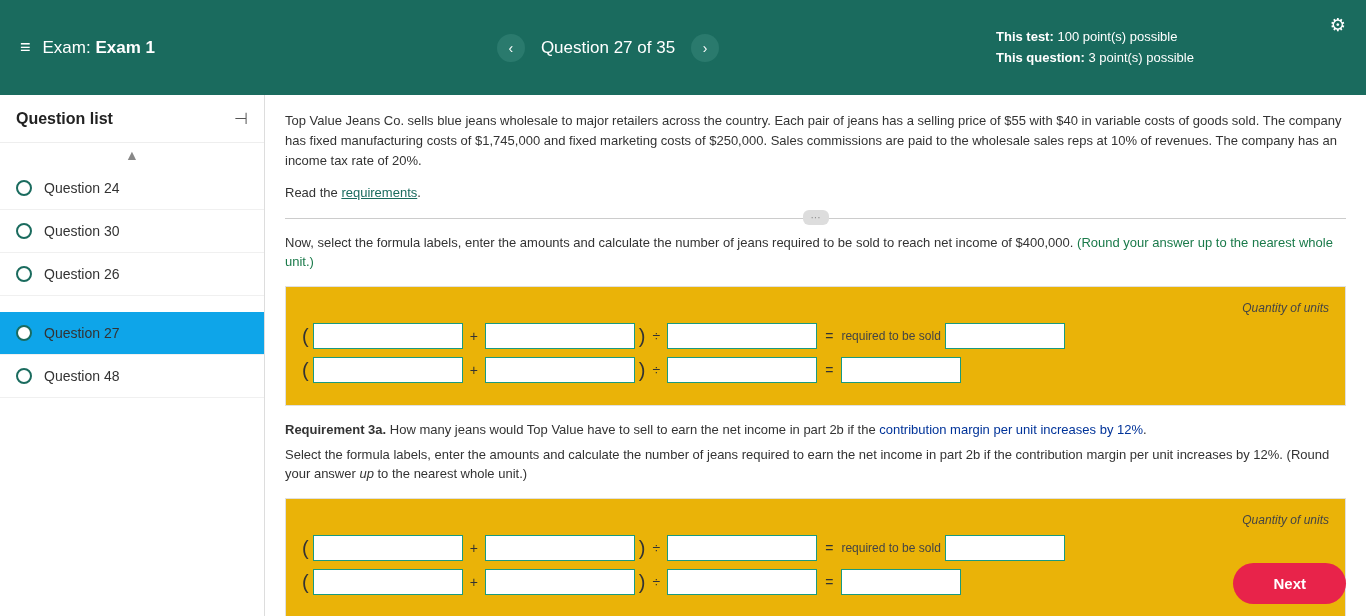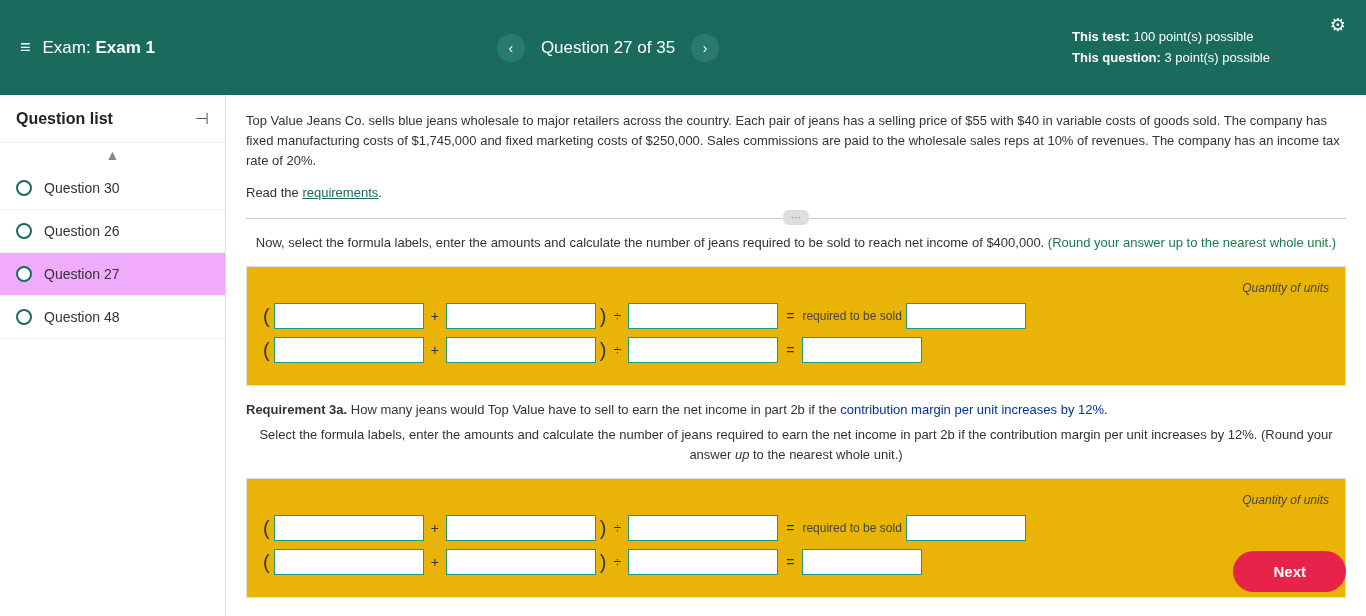--- a/index.html
+++ b/index.html
@@ -47,21 +47,21 @@
     }
     .question-counter {
       font-size: 17px;
       font-weight: normal;
     }
     .header-right {
       display: flex;
       align-items: center;
       gap: 20px;
       min-width: 350px;
-      justify-content: center;
+      justify-content: flex-start;
     }
     .points-info {
       text-align: left;
       font-size: 13px;
       line-height: 1.6;
     }
     .submit-btn {
       background: transparent;
       border: 2px solid white;
       color: white;
@@ -80,21 +80,21 @@
     }
 
     
     .main {
       display: flex;
       height: calc(616px - 95px);
     }
 
     
     .sidebar {
-      width: 226px;
+      width: 265px;
       background: white;
       border-right: 1px solid #ddd;
       display: flex;
       flex-direction: column;
     }
     .sidebar-header {
       display: flex;
       align-items: center;
       justify-content: space-between;
       padding: 14px 16px;
@@ -126,21 +126,22 @@
     }
     .question-item {
       display: flex;
       align-items: center;
       gap: 12px;
       padding: 13px 16px;
       cursor: pointer;
       border-bottom: 1px solid #f0f0f0;
     }
     .question-item.active {
-      background: #f0abfc;
+      background: #0ea5e9;
+      margin-top: 16px;
     }
     .radio-circle {
       width: 16px;
       height: 16px;
       border-radius: 50%;
       border: 2px solid #1a6b5e;
       flex-shrink: 0;
       background: white;
     }
     .question-item.active .radio-circle {
@@ -187,21 +188,20 @@
       font-size: 10px;
       color: #888;
       cursor: pointer;
     }
 
     .question-instruction {
       font-size: 13px;
       color: #333;
       margin-bottom: 14px;
       line-height: 1.5;
-      text-align: center;
     }
     .highlight-green {
       color: #1a7a4a;
       font-weight: normal;
     }
 
     
     .formula-section {
       background: #eab308;
       padding: 14px 16px;
@@ -272,21 +272,21 @@
       font-weight: normal;
       color: #333;
     }
     .highlight-blue {
       color: #003399;
     }
 
     
     .next-btn-container {
       position: fixed;
-      bottom: 12px;
+      bottom: 0;
       right: 0;
       padding: 12px 20px;
       background: transparent;
     }
     .next-btn {
       background: #e8234a;
       color: white;
       border: none;
       padding: 12px 40px;
       border-radius: 24px;
@@ -340,20 +340,24 @@
 
   <div class="sidebar">
     <div class="sidebar-header">
       <span class="sidebar-title">Question list</span>
       <span class="collapse-icon">⊣</span>
     </div>
     <button class="sidebar-scroll-btn">▲</button>
     <div class="sidebar-scroll">
       <div class="question-item">
         <div class="radio-circle"></div>
+        <span class="question-item-label">Question 24</span>
+      </div>
+      <div class="question-item">
+        <div class="radio-circle"></div>
         <span class="question-item-label">Question 30</span>
       </div>
       <div class="question-item">
         <div class="radio-circle"></div>
         <span class="question-item-label">Question 26</span>
       </div>
       <div class="question-item active">
         <div class="radio-circle"></div>
         <span class="question-item-label">Question 27</span>
       </div>

